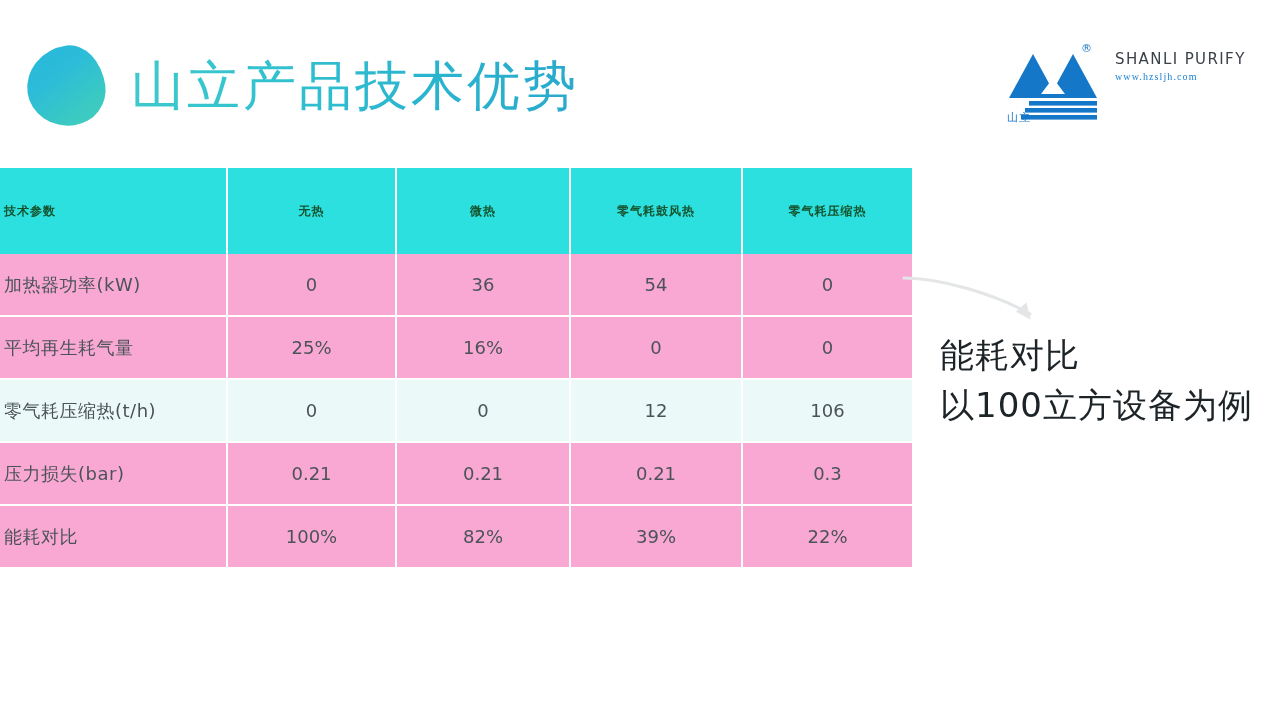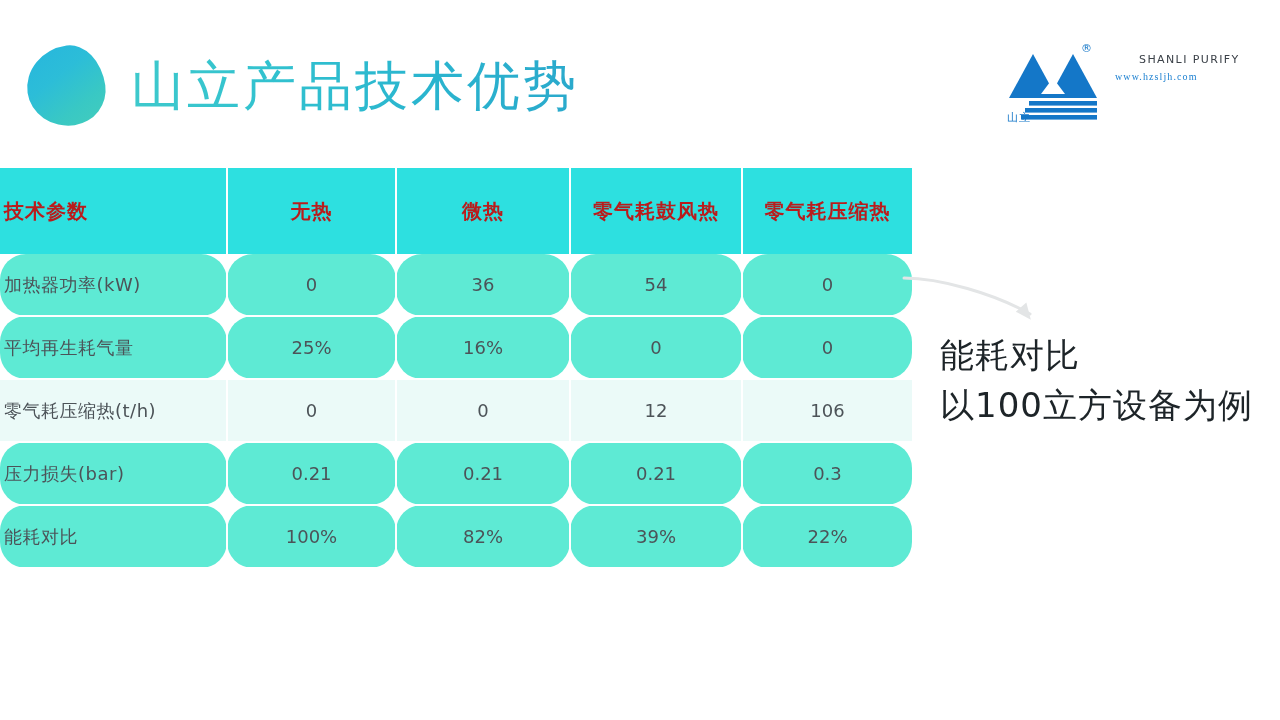--- a/index.html
+++ b/index.html
@@ -93,27 +93,26 @@
   .logo-cn {
     font-size: 26px;
     line-height: 29px;
     letter-spacing: 3px;
     color: #22262b;
     font-weight: 600;
     white-space: nowrap;
     font-family: "DejaVu Sans", "Liberation Sans", sans-serif;
   }
   .logo-en {
-    font-size: 11px;
+    font-size: 15px;
     line-height: 19px;
     letter-spacing: 1.4px;
     color: #3b4148;
     white-space: nowrap;
     font-family: "DejaVu Sans", "Liberation Sans", sans-serif;
-    margin-left: 24px;
   }
   .logo-url {
     font-size: 10px;
     line-height: 16px;
     letter-spacing: 1.1px;
     color: #1a7fd0;
     white-space: nowrap;
     font-family: Liberation Serif, serif;
   }
 
@@ -130,23 +129,23 @@
     table-layout: fixed;
   }
   table.spec col.c0 { width: 227px; }
   table.spec col.c1 { width: 169px; }
   table.spec col.c2 { width: 174px; }
   table.spec col.c3 { width: 172px; }
   table.spec col.c4 { width: 170px; }
 
   table.spec thead th {
     background: #2de0e0;
-    color: #b91c1c;
+    color: #14532d;
     height: 84px;
-    font-size: 20px;
+    font-size: 12px;
     font-weight: 700;
     letter-spacing: 1px;
     border-right: 2px solid #ffffff;
     font-family: Liberation Sans, sans-serif;
   }
   table.spec thead th:last-child { border-right: none; }
   table.spec thead th.param {
     text-align: left;
     padding-left: 4px;
   }
@@ -159,21 +158,21 @@
     border-right: 2px solid #ffffff;
     border-bottom: 2px solid #ffffff;
     font-family: "DejaVu Sans", "Liberation Sans", sans-serif;
   }
   table.spec tbody td:last-child { border-right: none; }
   table.spec tbody td.param {
     text-align: left;
     padding-left: 4px;
     letter-spacing: 0.5px;
   }
-  table.spec tbody tr.odd td  { background: #5eead4; border-radius: 26px; }
+  table.spec tbody tr.odd td  { background: #f9a8d4; }
   table.spec tbody tr.even td { background: #ebfaf8; }
 
   
   .arrow-svg {
     position: absolute;
     left: 900px;
     top: 272px;
     width: 150px;
     height: 60px;
   }

